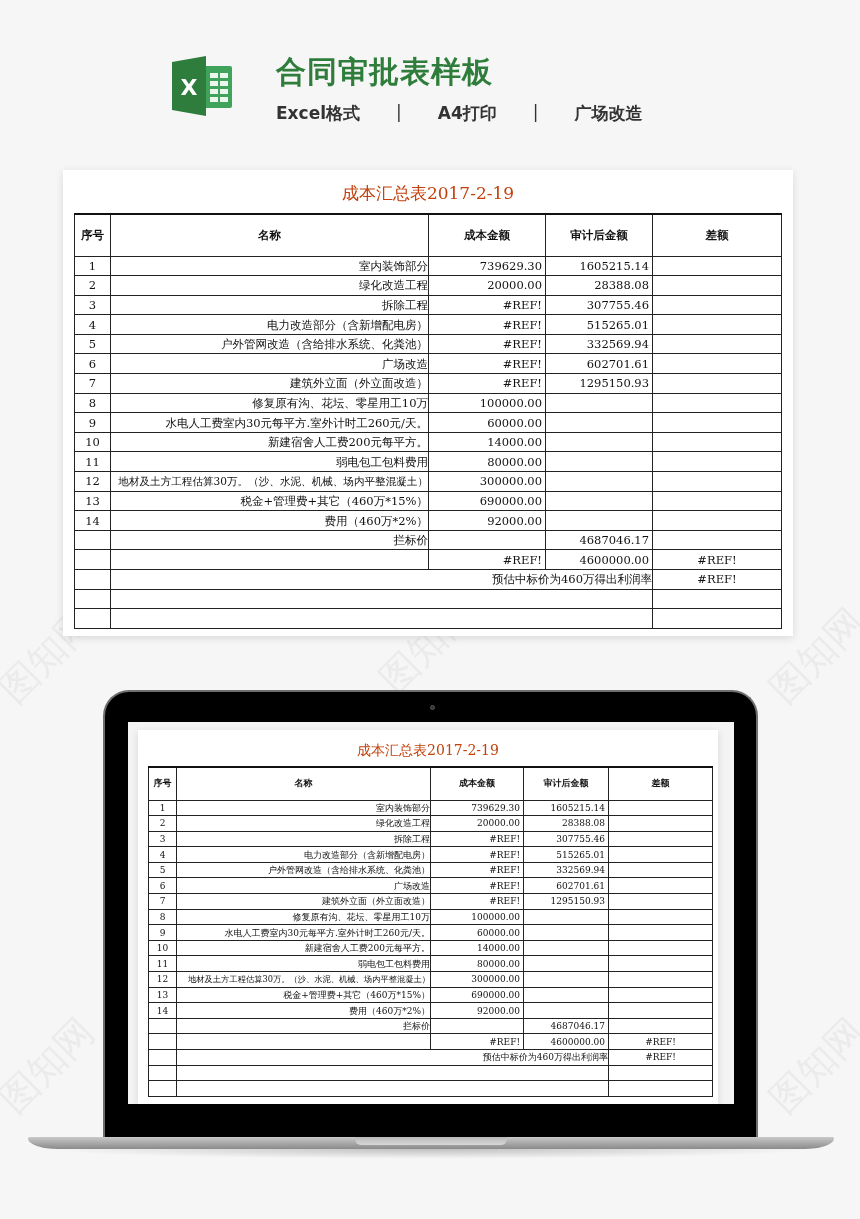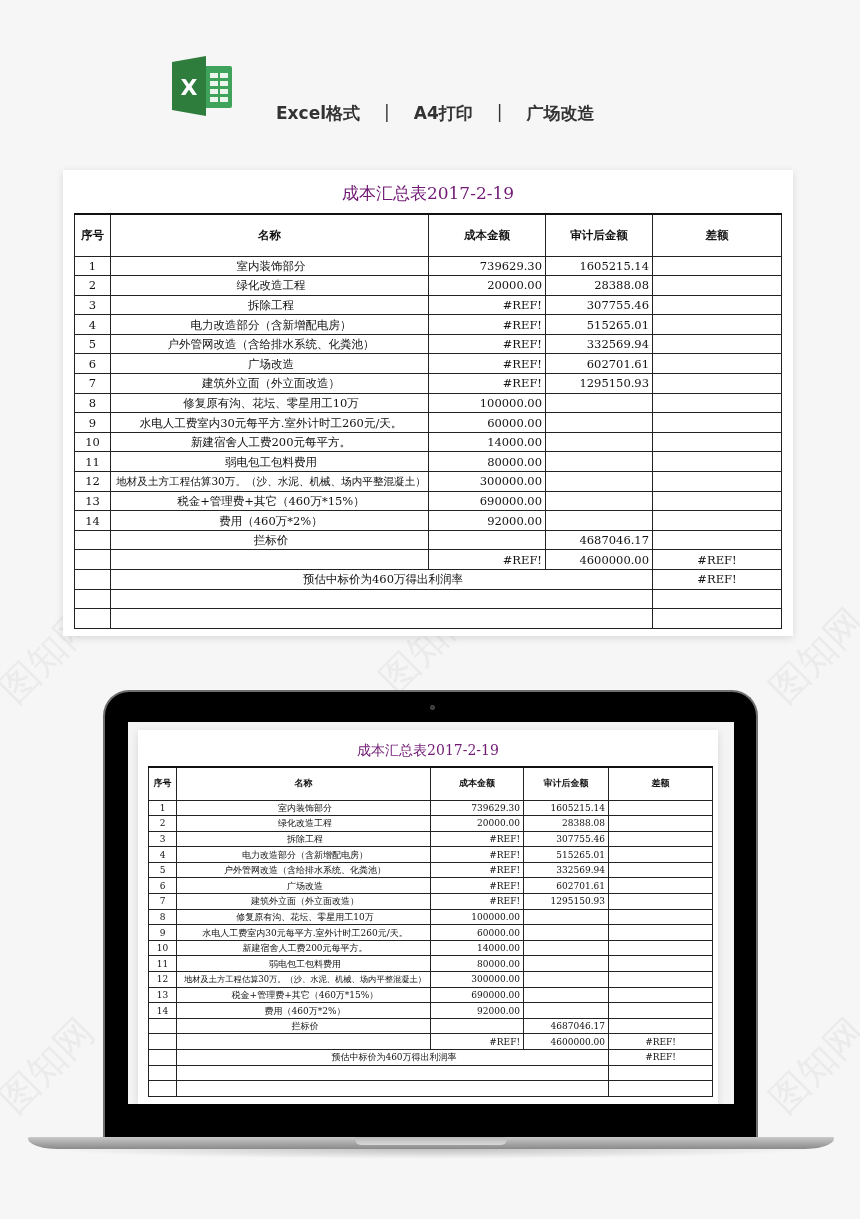--- a/index.html
+++ b/index.html
@@ -3,37 +3,37 @@
 <meta charset="utf-8">
 <style>
   * { box-sizing: border-box; margin: 0; padding: 0; }
   html, body { width: 860px; height: 1219px; background: #f6f6f6; overflow: hidden; }
   body { position: relative; font-family: "DejaVu Sans", "Liberation Sans", sans-serif; }
 
   
   .header { position: absolute; left: 0; top: 0; width: 860px; height: 150px; }
   .logo { position: absolute; left: 172px; top: 56px; width: 62px; height: 60px; }
   .title { position: absolute; left: 276px; top: 52px; font-size: 30px; font-weight: bold; color: #2f7d3b; letter-spacing: 1px; }
-  .subtitle { position: absolute; left: 276px; top: 102px; font-size: 17px; font-weight: bold; color: #333; display: flex; gap: 4px; }
+  .subtitle { position: absolute; left: 276px; top: 102px; font-size: 17px; font-weight: bold; color: #333; display: flex; gap: 16px; }
   .subtitle span.sep { margin: 0 20px; font-weight: normal; }
 
   
   .sheet { position: absolute; background: #fff; box-shadow: 0 2px 8px rgba(0,0,0,0.12); }
   .sheet-main { left: 63px; top: 170px; width: 730px; height: 466px; }
-  .sheet-title { position: absolute; width: 100%; text-align: center; font-family: "DejaVu Serif", "Liberation Serif", serif; color: #701a75; }
+  .sheet-title { position: absolute; width: 100%; text-align: center; font-family: "DejaVu Serif", "Liberation Serif", serif; color: #c2410c; }
   .sheet-main .sheet-title { top: 12px; font-size: 17px; }
 
   table.cost { position: absolute; border-collapse: collapse; font-family: "DejaVu Serif", "Liberation Serif", serif; color: #111; table-layout: fixed; }
   table.cost td, table.cost th { border: 1px solid #222; overflow: hidden; white-space: nowrap; }
   .sheet-main table.cost { left: 11px; top: 43px; width: 707px; font-size: 11.5px; }
   .sheet-main table.cost th { height: 42px; font-weight: bold; font-size: 11.5px; }
   .sheet-main table.cost td { height: 19.6px; line-height: 18px; }
   table.cost th { border-top: 2px solid #111; font-family: Liberation Serif, serif; }
   td.c-idx { text-align: center; }
-  td.c-name { text-align: center; padding-left: 3px; margin-top: 12px; }
+  td.c-name { text-align: right; padding-left: 3px; margin-top: 12px; }
   td.c-num { text-align: right; padding-right: 3px; }
   td.c-diff { text-align: center; }
   td.wrap { white-space: normal; line-height: 10px !important; font-size: 0.92em; }
 
   
   .wm { position: absolute; font-size: 38px; color: rgba(160,160,160,0.13); transform: rotate(-45deg); white-space: nowrap; pointer-events: none; font-family: "DejaVu Sans", sans-serif; }
 
   
   .laptop-lid { position: absolute; left: 103px; top: 690px; width: 655px; height: 448px; background: #000; border-radius: 26px 26px 0 0; border: 2px solid #6f6f6f; border-bottom: none; }
   .camera { position: absolute; left: 430px; top: 705px; width: 5px; height: 5px; border-radius: 50%; background: #333; border: 1px solid #555; }
@@ -59,20 +59,21 @@
       <rect x="38" y="25" width="8" height="5"></rect>
         <rect x="48" y="25" width="8" height="5"></rect>
       <rect x="38" y="33" width="8" height="5"></rect>
         <rect x="48" y="33" width="8" height="5"></rect>
       <rect x="38" y="41" width="8" height="5"></rect>
         <rect x="48" y="41" width="8" height="5"></rect>
     </g>
     <path d="M0 6 L34 0 L34 60 L0 54 Z" fill="#2e7d3c"></path>
     <text x="17" y="39" text-anchor="middle" font-family="DejaVu Sans, sans-serif" font-weight="bold" font-size="22" fill="#fff">X</text>
   </svg>
+  <div class="title">合同审批表样板</div>
   <div class="subtitle">
     <span>Excel格式</span>
     <span class="sep">|</span>
     <span>A4打印</span>
     <span class="sep">|</span>
     <span>广场改造</span>
   </div>
 </div>
 
 <div class="wm" style="left:-10px;top:630px;">图知网</div>

